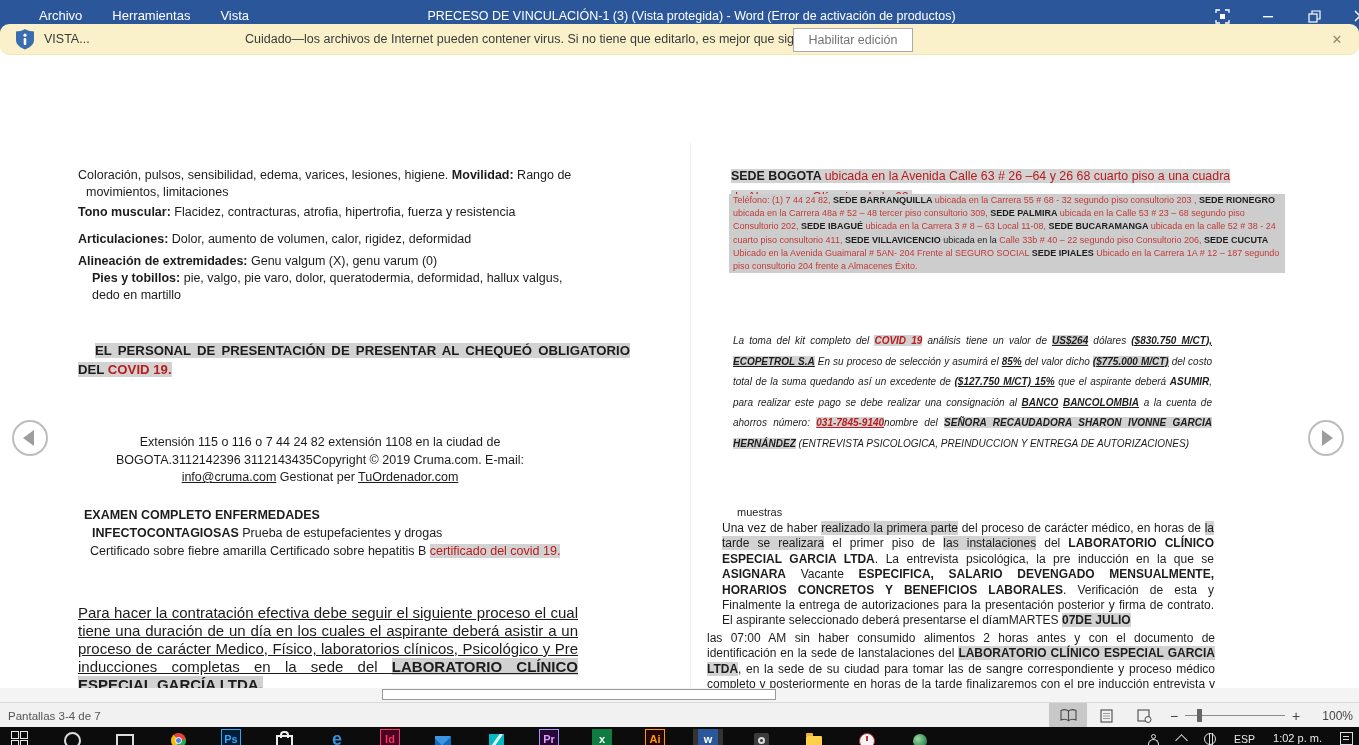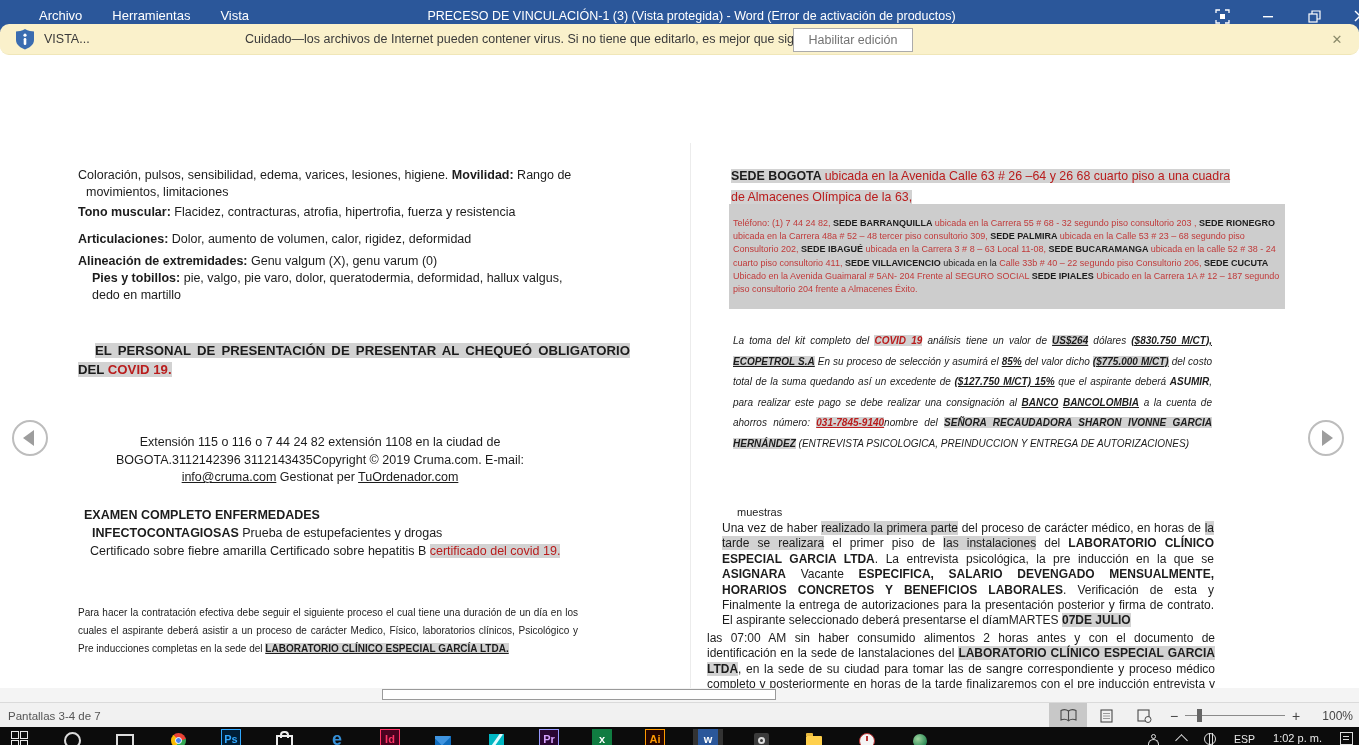--- a/index.html
+++ b/index.html
@@ -46,26 +46,26 @@
   .p1{top:104px;left:78px;width:532px;padding-left:8px;text-indent:-8px;}
   .p2{top:141px;left:78px;width:572px;}
   .p3{top:168px;left:78px;width:572px;}
   .p4{top:190px;left:78px;width:572px;}
   .p5{top:207px;left:92px;width:472px;}
   .p6{top:278px;left:78px;width:552px;font-size:13.2px;line-height:19px;text-indent:17px;text-align:justify;}
   .p7{top:371px;left:100px;width:440px;text-align:center;line-height:17.6px;}
   .p8{top:444px;left:84px;}
   .p9{top:462px;left:92px;}
   .p10{top:480px;left:90px;}
-  .p11{top:541px;left:78px;width:500px;text-align:justify;line-height:18px;font-size:10px;}
+  .p11{top:541px;left:78px;width:500px;text-align:justify;line-height:18px;font-size:15px;text-decoration:underline;}
   .p12{top:627px;left:78px;}
 
   .r1{top:103px;left:731px;width:516px;font-size:12.4px;line-height:21px;}
-  .r2{top:141px;left:729px;width:548px;background:#cdcdcd;font-size:9px;line-height:13.2px;
-      padding:13px 4px;color:#1c1c1c;}
+  .r2{top:131px;left:729px;width:548px;background:#cdcdcd;font-size:9px;line-height:13.2px;
+      padding:0 4px;color:#1c1c1c;}
   .r2 .fr{color:#c03a3a;}
   .r3{top:268px;left:733px;width:479px;font-size:10px;line-height:20.5px;text-align:justify;}
   .r4{top:441px;left:737px;font-size:11px;}
   .r5{top:458px;left:722px;width:492px;font-size:12px;line-height:15.4px;text-align:justify;}
   .r6{top:568px;left:707px;width:508px;font-size:12px;line-height:15.4px;text-align:justify;}
 
   .wm1{position:absolute;top:649px;left:1032px;font-size:20px;color:#9a9a9a;opacity:.6;}
   .wm2{position:absolute;top:675px;left:1032px;font-size:14.5px;color:#9b9b9b;opacity:.65;}
 
   

